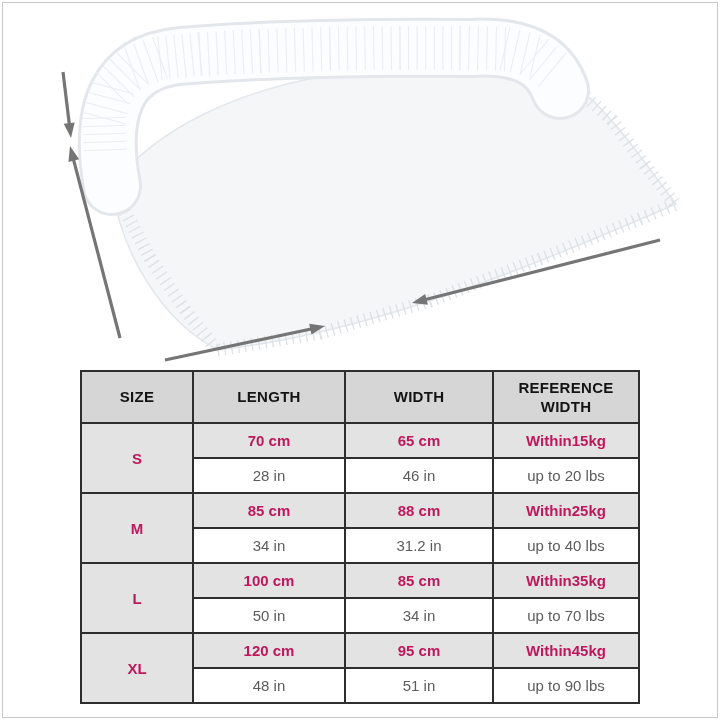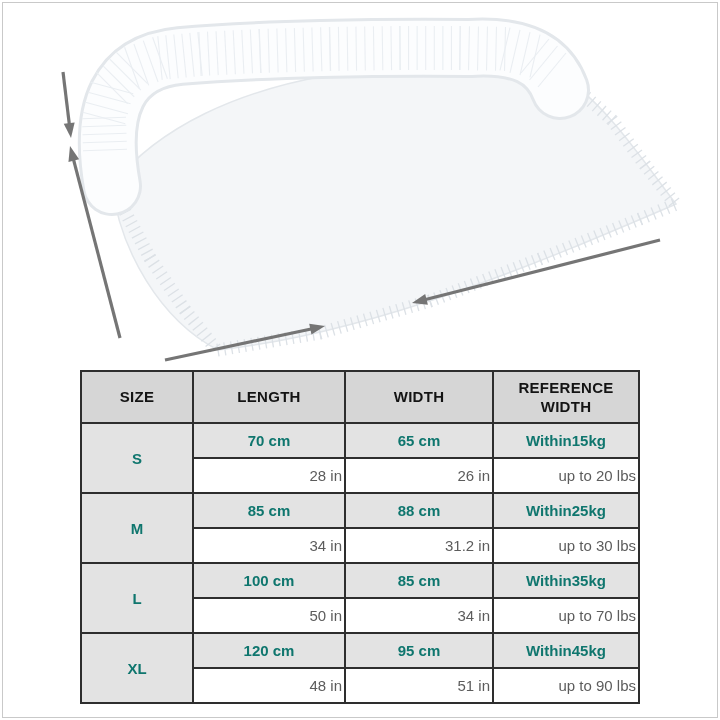--- a/index.html
+++ b/index.html
@@ -18,24 +18,24 @@
     border:2px solid #2e2e2e;text-align:center;vertical-align:middle;padding:0 2px;
   }
   .size-chart thead th{
     background:#d6d6d6;color:#141414;font-weight:bold;font-size:15px;
     height:50px;line-height:1.3;letter-spacing:.3px;
   }
   .size-chart td.size-cell{
     background:#ffffff;color:#141414;font-weight:bold;font-size:29px;
   }
   .size-chart tr.metric-row td{
-    background:#e3e3e3;color:#0f766e;font-weight:bold;font-size:15px;height:33px;
+    background:#e3e3e3;color:#be185d;font-weight:bold;font-size:15px;height:33px;
   }
   .size-chart tr.imperial-row td{
-    background:#ffffff;color:#5c5c5c;font-weight:normal;font-size:15px;height:33px;text-align:right;
+    background:#ffffff;color:#5c5c5c;font-weight:normal;font-size:15px;height:33px;
   }
 </style>
 </head>
 <body>
 
 <div class="canvas">
 
   <div id="illustration"><svg viewBox="0 0 720 365" width="720" height="365">
         <defs>
           <clipPath id="matClip">
@@ -446,34 +446,34 @@
     </thead>
     <tbody>
       <tr class="metric-row">
         <td class="size-cell" rowspan="2">S</td>
         <td>70 cm</td>
         <td>65 cm</td>
         <td>Within15kg</td>
       </tr>
       <tr class="imperial-row">
         <td>28 in</td>
-        <td>26 in</td>
+        <td>46 in</td>
         <td>up to 20 lbs</td>
       </tr>
 
       <tr class="metric-row">
         <td class="size-cell" rowspan="2">M</td>
         <td>85 cm</td>
         <td>88 cm</td>
         <td>Within25kg</td>
       </tr>
       <tr class="imperial-row">
         <td>34 in</td>
         <td>31.2 in</td>
-        <td>up to 30 lbs</td>
+        <td>up to 40 lbs</td>
       </tr>
 
       <tr class="metric-row">
         <td class="size-cell" rowspan="2">L</td>
         <td>100 cm</td>
         <td>85 cm</td>
         <td>Within35kg</td>
       </tr>
       <tr class="imperial-row">
         <td>50 in</td>

